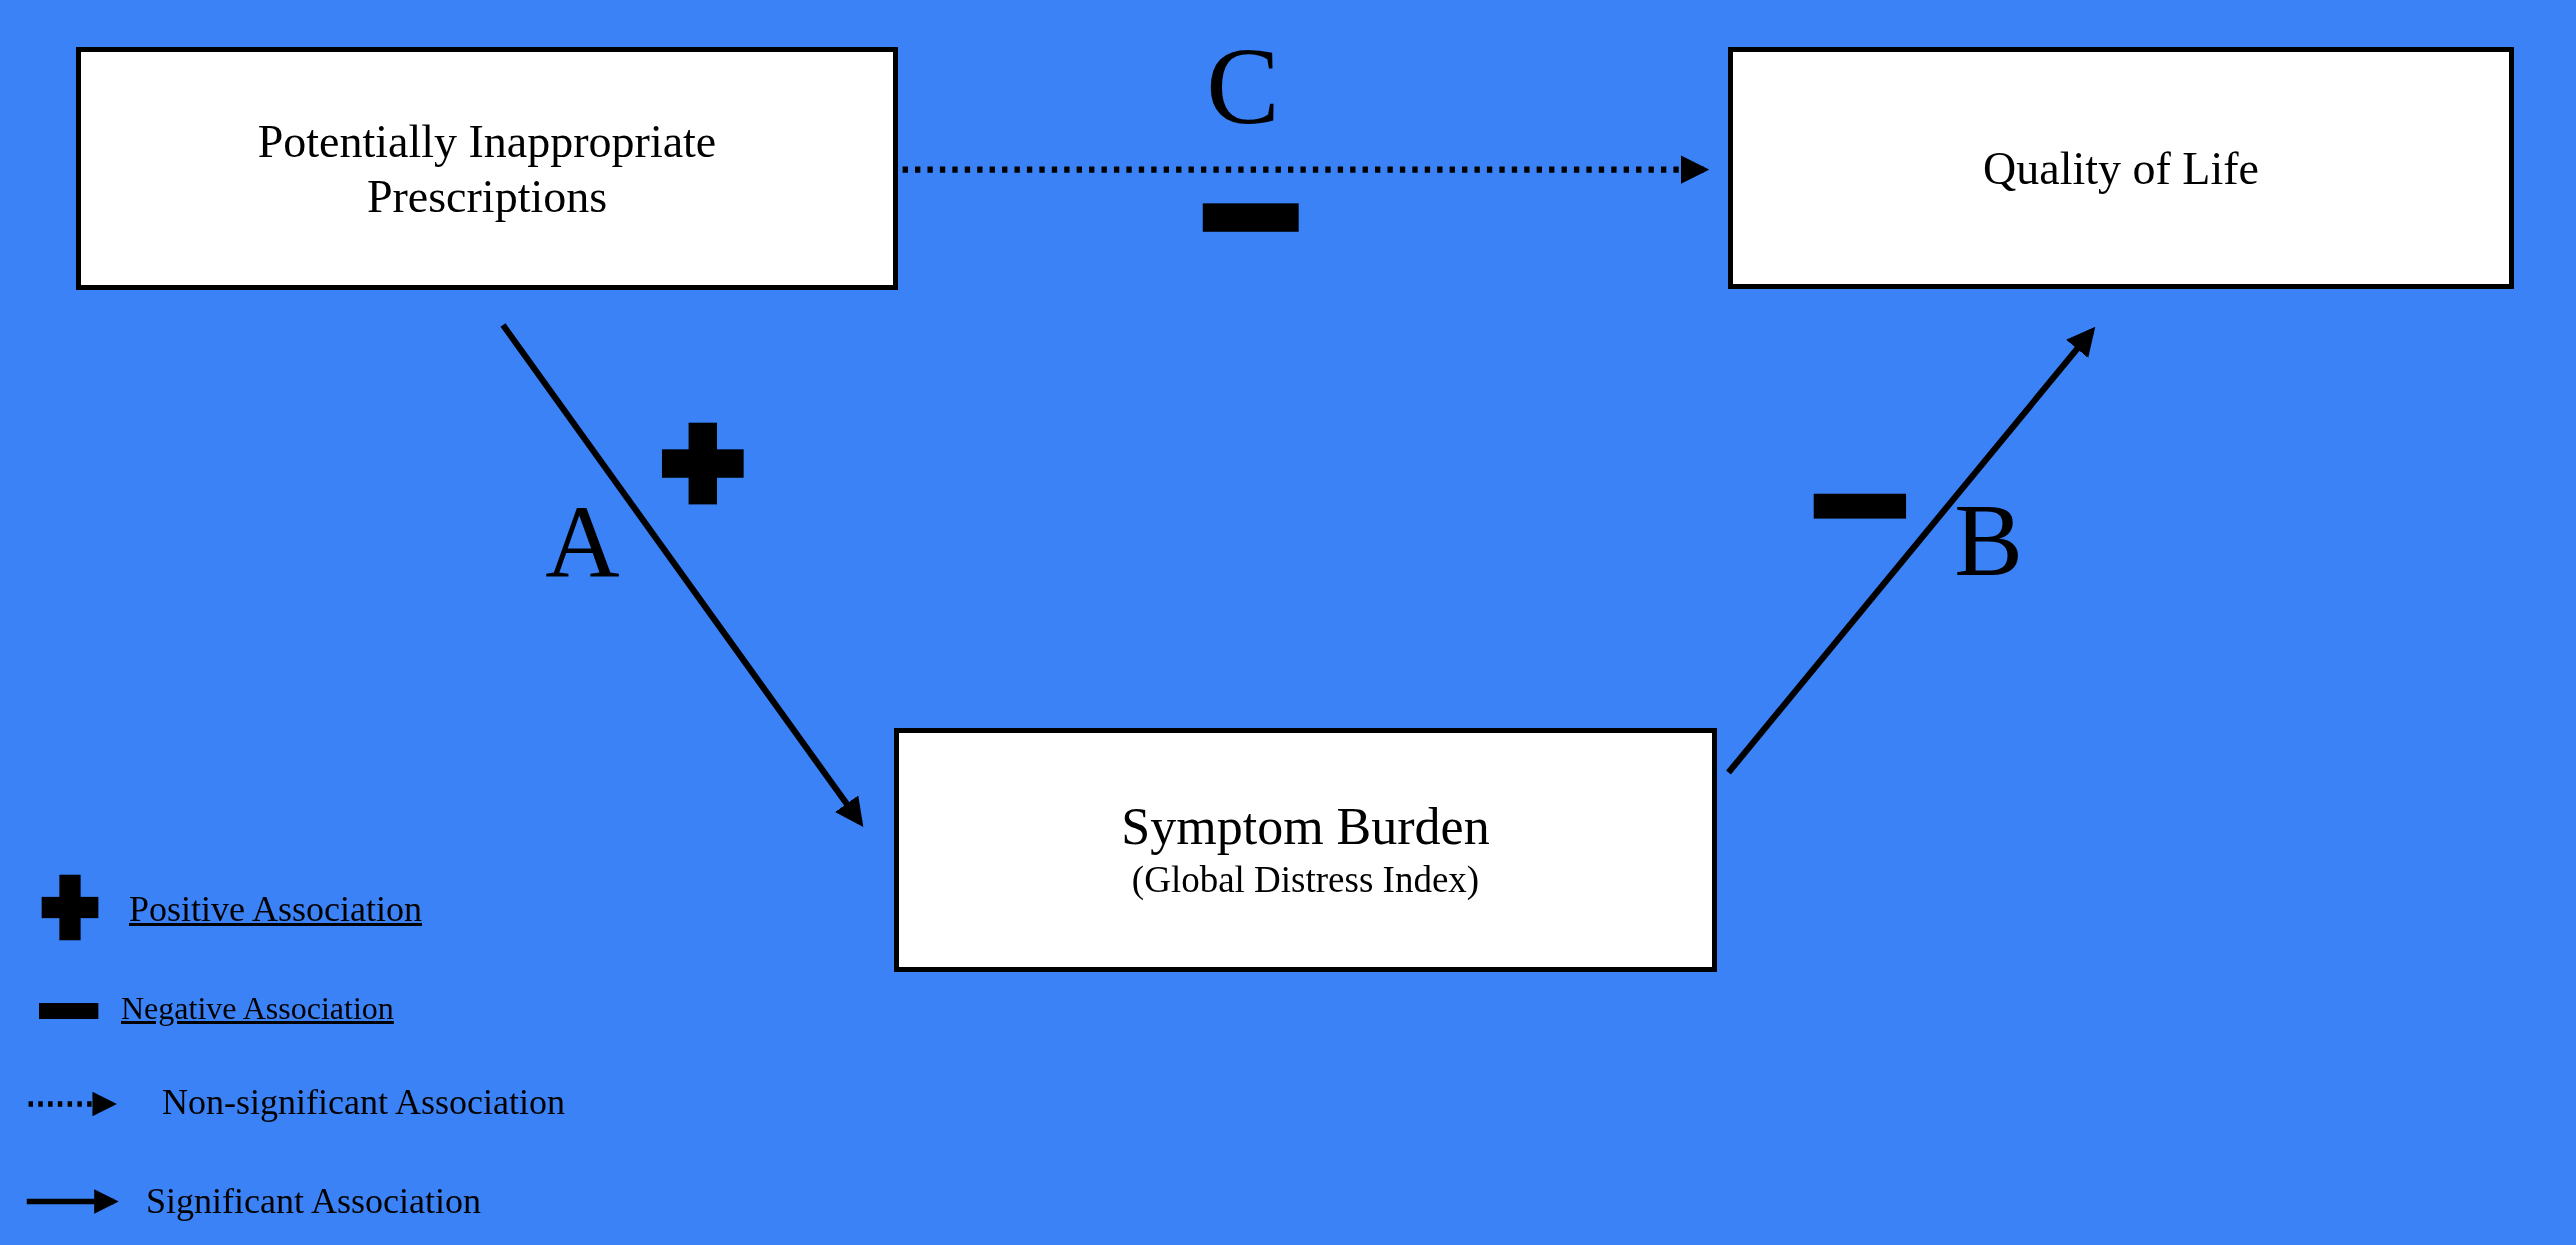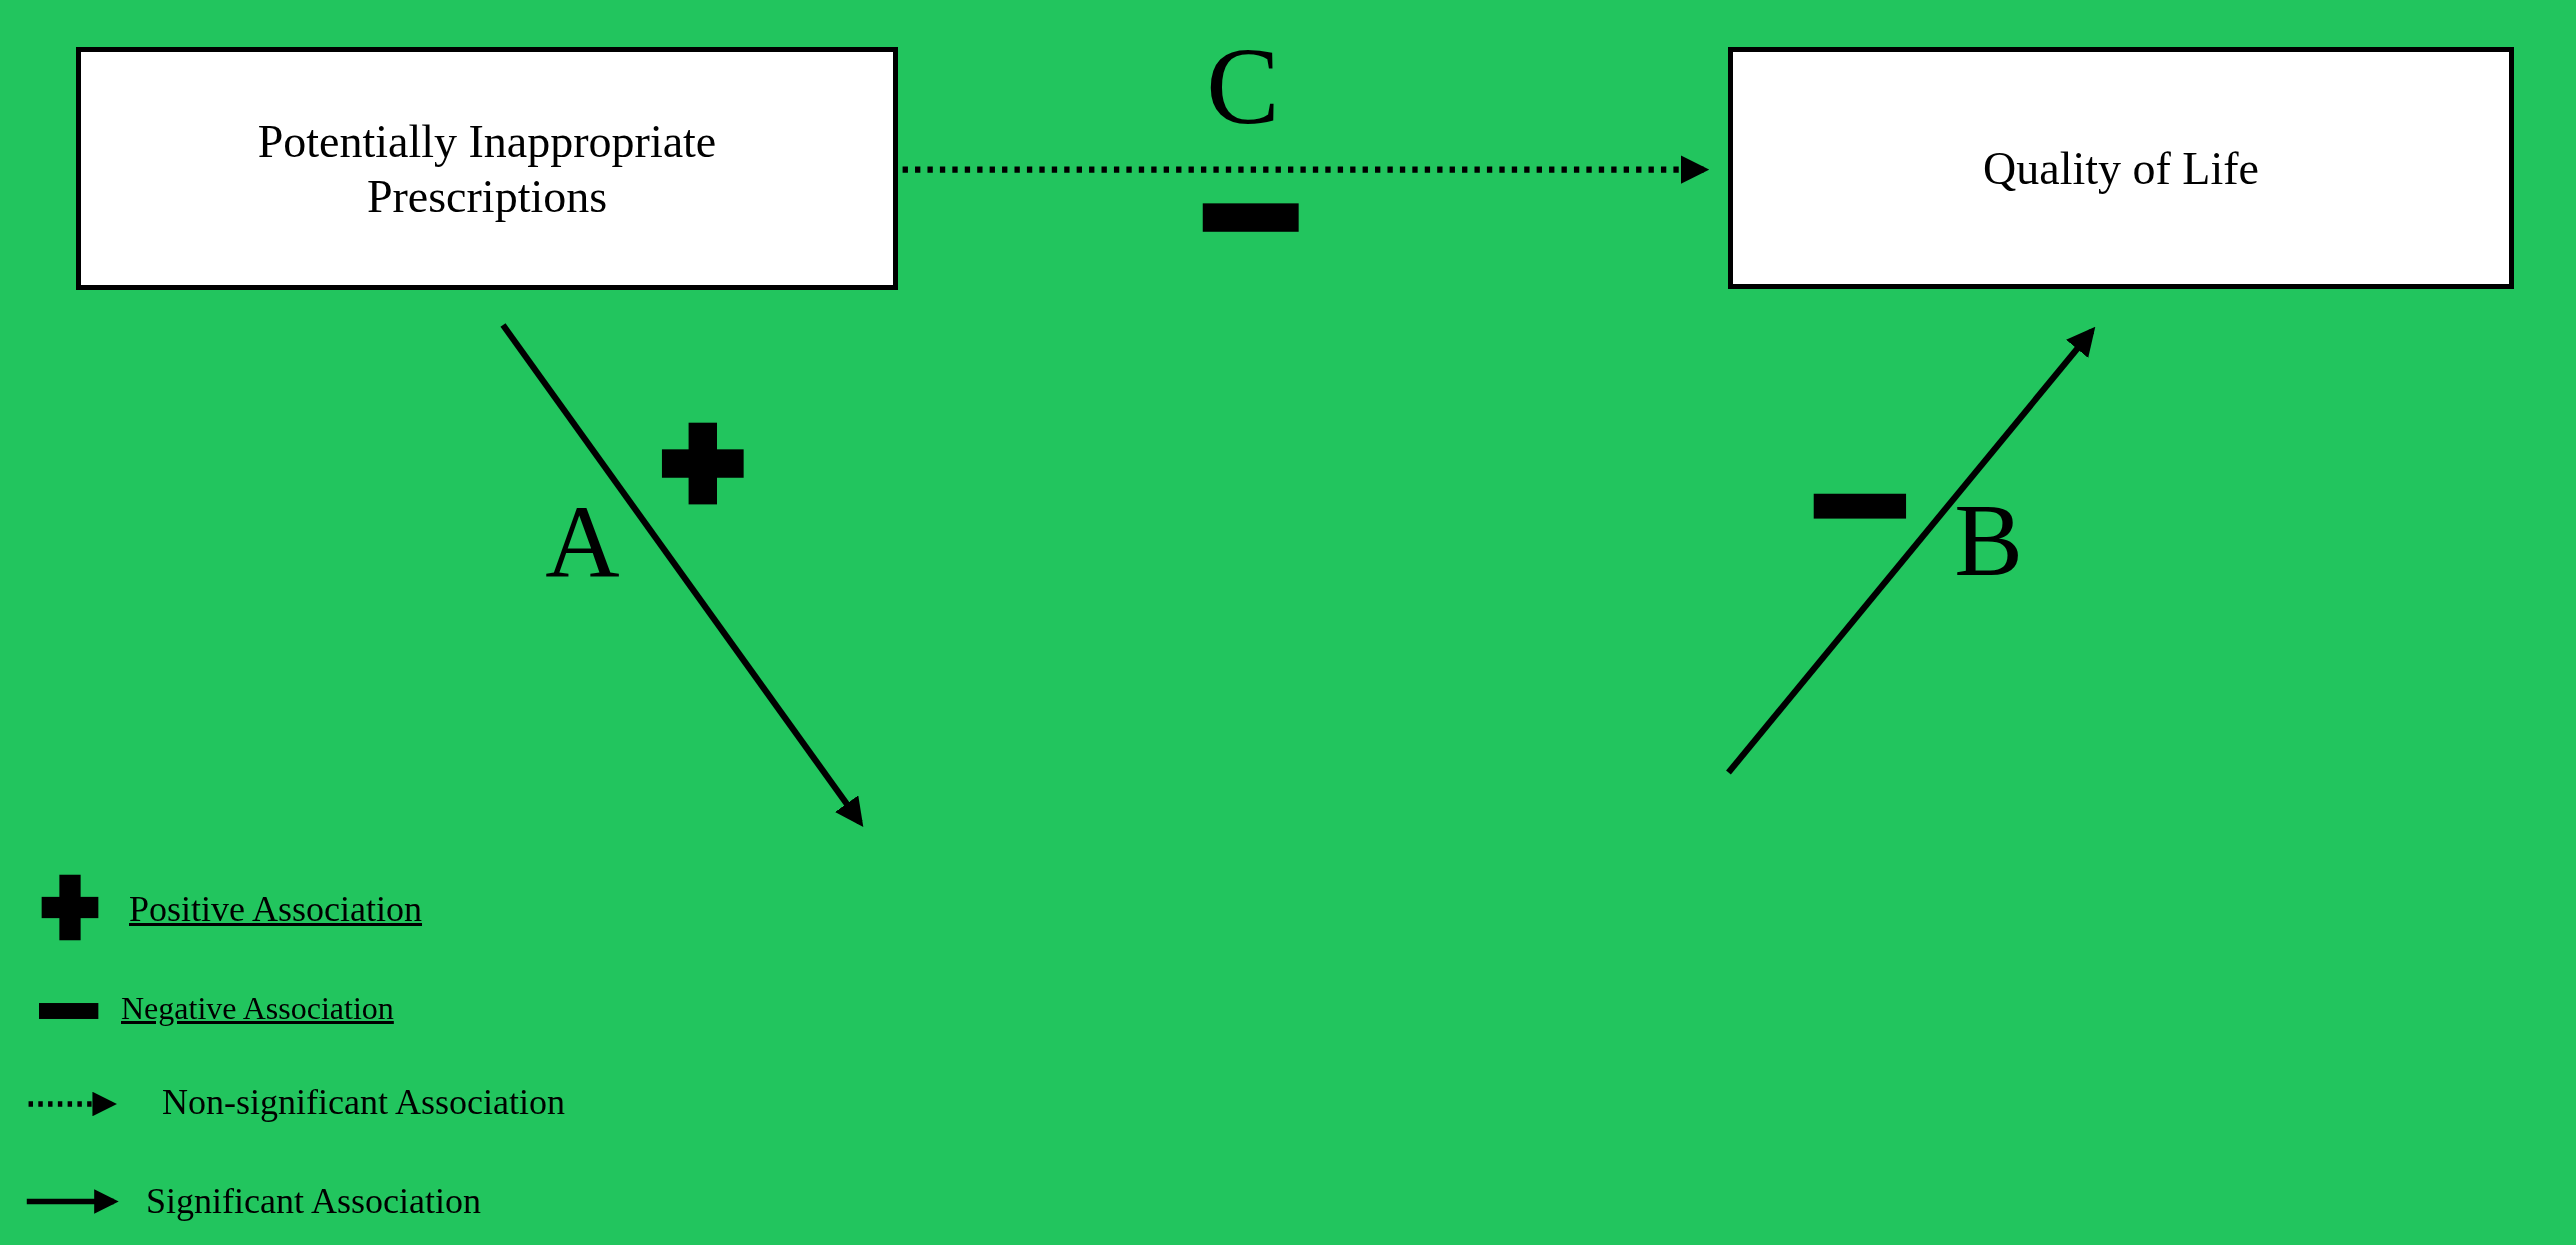--- a/index.html
+++ b/index.html
@@ -1,20 +1,20 @@
 <!DOCTYPE html>
 <html style="font-size:14px"><head>
 <meta charset="utf-8">
 <style>
   html, body { margin: 0; padding: 0; background: #ffffff; }
   .stage {
     position: relative;
     width: 2576px;
     height: 1245px;
-    background: #22c55e;
+    background: #3b82f6;
     font-family: "Liberation Serif", serif;
     color: #000000;
     overflow: hidden;
   }
   .layer {
     position: absolute;
     left: 0; top: 0;
     width: 2576px; height: 1245px;
   }
   .node {
@@ -88,20 +88,24 @@
 
   <div class="node node-predictor">
     <div class="node-main-label">Potentially Inappropriate</div>
     <div class="node-main-label">Prescriptions</div>
   </div>
 
   <div class="node node-outcome">
     <div class="node-main-label">Quality of Life</div>
   </div>
 
+  <div class="node node-mediator">
+    <div class="node-main-label">Symptom Burden</div>
+    <div class="node-sub-label">(Global Distress Index)</div>
+  </div>
 
   <div class="path-label path-label-c">C</div>
   <div class="path-label path-label-a">A</div>
   <div class="path-label path-label-b">B</div>
 
   <div>
 
     <svg class="legend-icon legend-icon-plus" width="62" height="71" viewBox="0 0 70 80" xmlns="http://www.w3.org/2000/svg">
       <rect x="3" y="28" width="64" height="24" fill="#000000"></rect>
       <rect x="23" y="3" width="24" height="74" fill="#000000"></rect>

